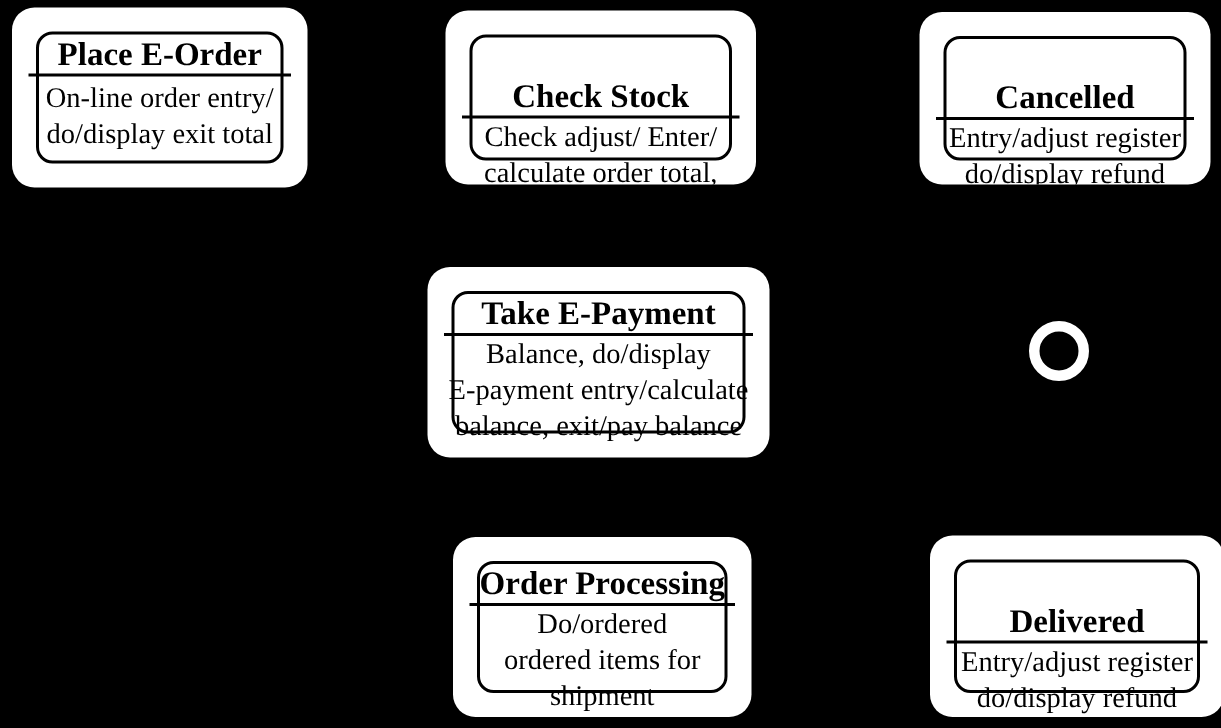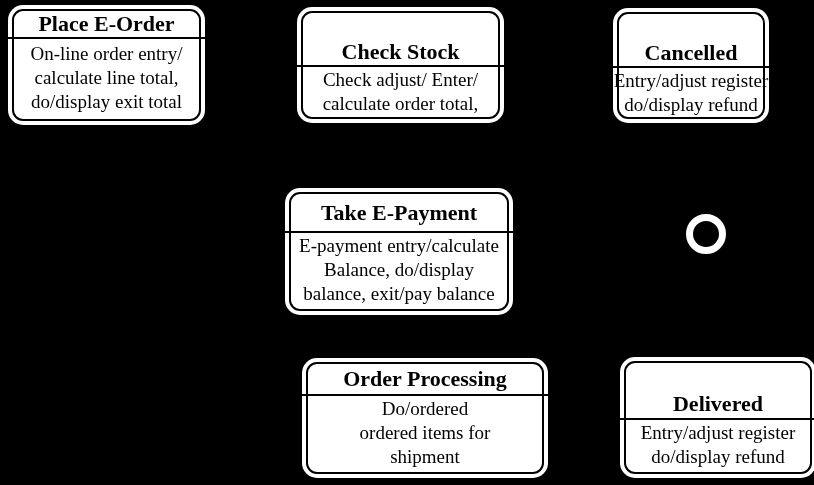--- a/index.html
+++ b/index.html
@@ -12,21 +12,21 @@
     width: 814px;
     height: 485px;
     background: #000000;
     overflow: hidden;
     font-family: "Liberation Serif", "DejaVu Serif", serif;
   }
   .state {
     position: absolute;
     background: #ffffff;
     border-radius: 15px;
-    padding: 4px;
+    padding: 16px;
     box-sizing: border-box;
     overflow: hidden;
   }
   .frame {
     height: 100%;
     box-sizing: border-box;
     border: 2px solid #000000;
     border-radius: 11px;
     display: flex;
     flex-direction: column;
@@ -59,23 +59,23 @@
     color: #000000;
     font-size: 19px;
     line-height: 24px;
     text-align: center;
     padding: 1px 0 3px 0;
   }
   .line { white-space: nowrap; }
 
   .s0 { left: 8px;   top: 5px;   width: 197px; height: 120px; }
   .s1 { left: 297px; top: 7px;   width: 207px; height: 116px; }
-  .s2 { left: 613px; top: 8px;   width: 156px; height: 115px; }
-  .s3 { left: 285px; top: 188px; width: 228px; height: 127px; }
-  .s4 { left: 302px; top: 358px; width: 246px; height: 120px; }
+  .s2 { left: 613px; top: 8px;   width: 194px; height: 115px; }
+  .s3 { left: 285px; top: 178px; width: 228px; height: 127px; }
+  .s4 { left: 302px; top: 358px; width: 199px; height: 120px; }
   .s5 { left: 620px; top: 357px; width: 196px; height: 121px; }
 
   .final-circle {
     position: absolute;
     left: 686px;
     top: 214px;
     width: 26px;
     height: 26px;
     box-sizing: content-box;
     border: 7px solid #ffffff;
@@ -87,21 +87,20 @@
 <body>
 
 <div class="canvas">
 
   <div class="state s0 t26">
     <div class="frame">
       <div class="title">Place E-Order</div>
       <div class="divider"></div>
       <div class="body">
         <div class="line">On-line order entry/</div>
-        <div class="line">calculate line total,</div>
         <div class="line">do/display exit total</div>
       </div>
     </div>
   </div>
 
   <div class="state s1 t32">
     <div class="frame">
       <div class="title">Check Stock</div>
       <div class="divider"></div>
       <div class="body">
@@ -120,22 +119,22 @@
         <div class="line">do/display refund</div>
       </div>
     </div>
   </div>
 
   <div class="state s3 t38">
     <div class="frame">
       <div class="title">Take E-Payment</div>
       <div class="divider"></div>
       <div class="body">
+        <div class="line">Balance, do/display</div>
         <div class="line">E-payment entry/calculate</div>
-        <div class="line">Balance, do/display</div>
         <div class="line">balance, exit/pay balance</div>
       </div>
     </div>
   </div>
 
   <div class="state s4 t38">
     <div class="frame">
       <div class="title">Order Processing</div>
       <div class="divider"></div>
       <div class="body">

